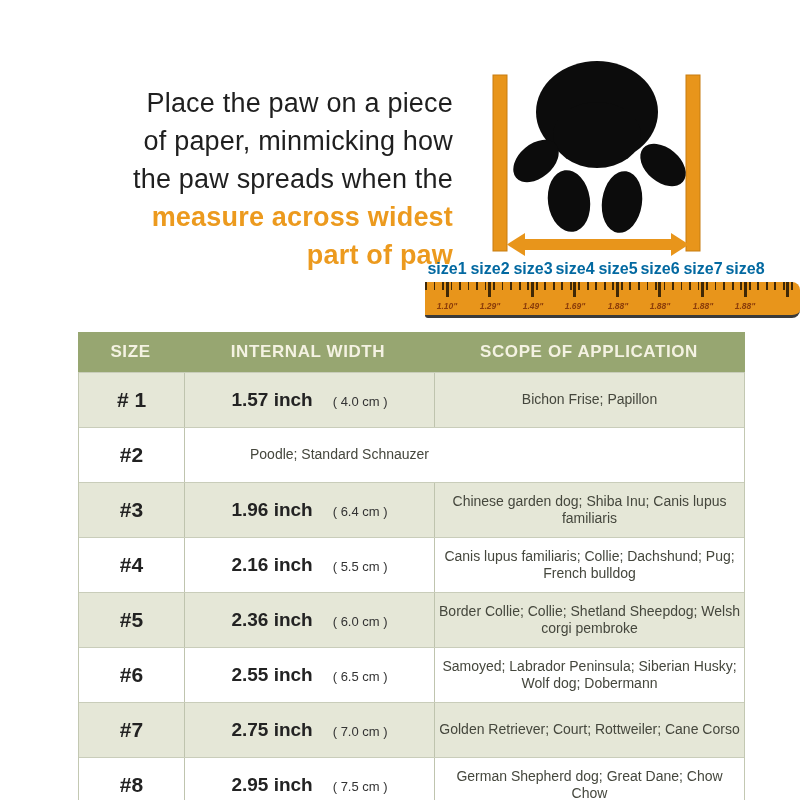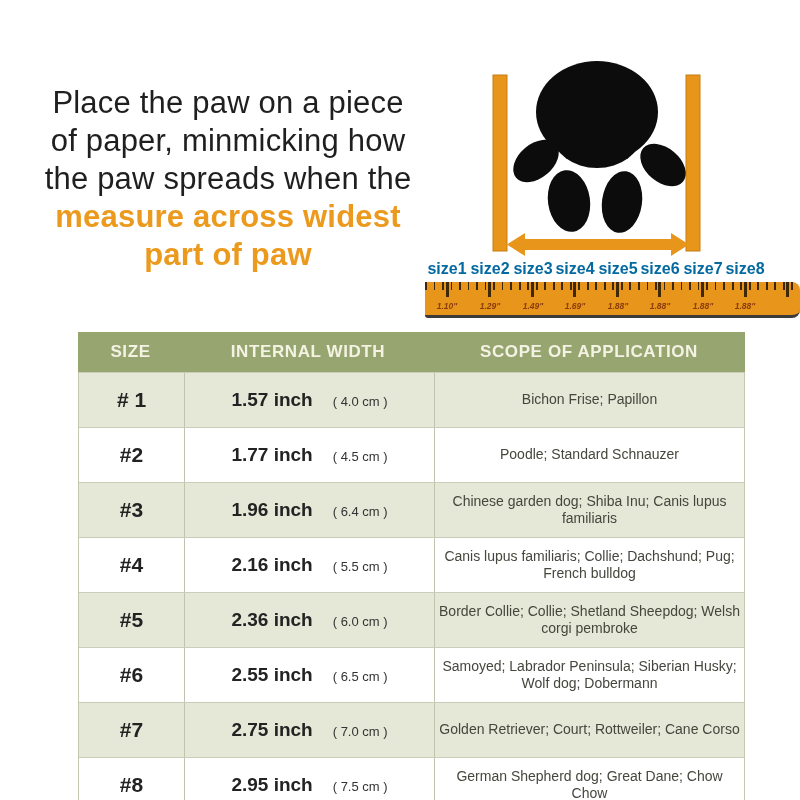--- a/index.html
+++ b/index.html
@@ -1,21 +1,21 @@
 <!DOCTYPE html>
 <html><head>
 <meta charset="utf-8">
 <style>
   html,body{margin:0;padding:0;background:#ffffff;}
   .canvas{position:relative;width:800px;height:800px;background:#ffffff;overflow:hidden;
           font-family:"Liberation Sans",sans-serif;}
 
   
-  .instructions{position:absolute;left:12px;top:84px;width:432px;text-align:center;
-                font-size:31px;line-height:38px;color:#1f1f1f;letter-spacing:0.2px;}
+  .instructions{position:absolute;left:21px;top:84px;width:432px;text-align:right;
+                font-size:27px;line-height:38px;color:#1f1f1f;letter-spacing:0.2px;}
   .instructions .accent{color:#EC9A1E;font-weight:bold;}
 
   
   .paw-svg{position:absolute;left:480px;top:53px;}
 
   
   .size-labels{position:absolute;left:0;top:260px;width:800px;height:20px;}
   .size-labels span{position:absolute;transform:translateX(-50%);font-size:16px;
                     font-weight:bold;color:#0369a1;white-space:nowrap;}
   .ruler{position:absolute;left:425px;top:282px;width:375px;height:33px;
@@ -113,24 +113,20 @@
     <div class="trow">
       <div class="cell c-size"># 1</div>
       <div class="cell c-width">
           <span class="in">1.57 inch</span>
           <span class="cm">( 4.0 cm )</span>
         </div>
       <div class="cell c-scope">Bichon Frise; Papillon</div>
     </div>
     <div class="trow">
       <div class="cell c-size">#2</div>
-      <div class="cell c-width">
-          <span class="in">1.77 inch</span>
-          <span class="cm">( 4.5 cm )</span>
-        </div>
       <div class="cell c-scope">Poodle; Standard Schnauzer</div>
     </div>
     <div class="trow">
       <div class="cell c-size">#3</div>
       <div class="cell c-width">
           <span class="in">1.96 inch</span>
           <span class="cm">( 6.4 cm )</span>
         </div>
       <div class="cell c-scope">Chinese garden dog; Shiba Inu; Canis lupus familiaris</div>
     </div>

